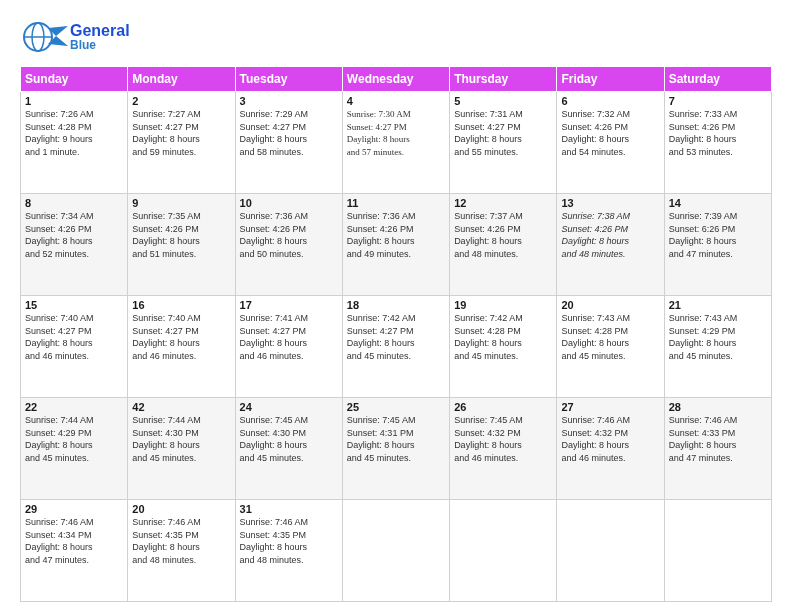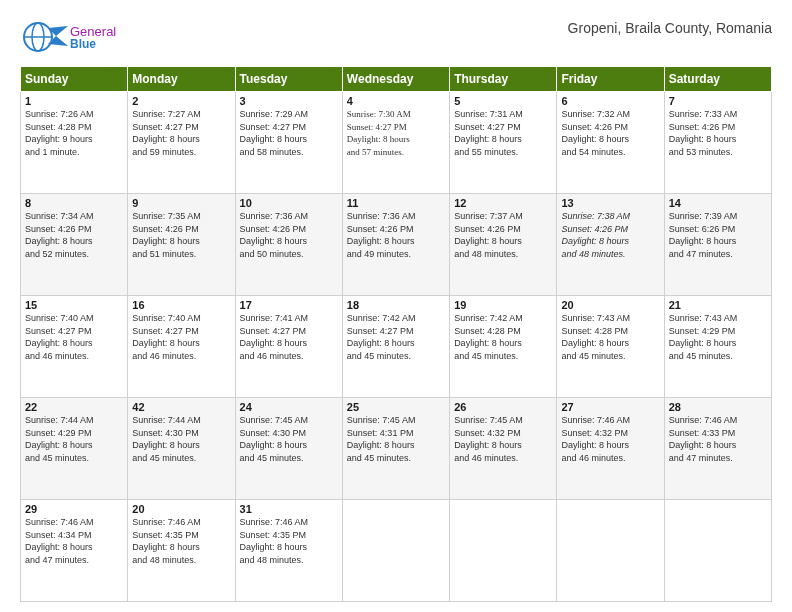--- a/index.html
+++ b/index.html
@@ -37,21 +37,21 @@
       color: #444;
       margin-top: 2px;
     }
     .calendar {
       flex: 1;
       border-collapse: collapse;
       width: 100%;
       font-size: 9.5px;
     }
     .calendar th {
-      background-color: #4d7c0f;
+      background-color: #d946ef;
       color: #fff;
       padding: 5px 4px;
       text-align: left;
       font-size: 12px;
       font-weight: bold;
       border: 1px solid #fff;
     }
     .calendar td {
       border: 1px solid #d0d0d0;
       padding: 3px 4px;
@@ -85,23 +85,23 @@
     .logo-svg {
       width: 48px;
       height: 38px;
     }
     .logo-label {
       display: flex;
       flex-direction: column;
       line-height: 1;
     }
     .logo-general {
-      font-size: 13px;
-      font-weight: normal;
-      color: #a21caf;
+      font-size: 16px;
+      font-weight: bold;
+      color: #1d4ed8;
     }
     .logo-blue-text {
       font-size: 12px;
       font-weight: bold;
       color: #2a7dc9;
     }
   </style>
 </head>
 <body>
 
@@ -115,21 +115,20 @@
         <line x1="4" y1="19" x2="32" y2="19" stroke="#2a7dc9" stroke-width="1.5"></line>
 
         <polygon points="28,10 48,8 36,18 48,28 28,26 36,18" fill="#2a7dc9"></polygon>
       </svg>
       <div class="logo-label">
         <span class="logo-general">General</span>
         <span class="logo-blue-text">Blue</span>
       </div>
     </div>
     <div class="title-block">
-      <div class="subtitle">Gropeni, Braila County, Romania</div>
     </div>
   </div>
 
   <table class="calendar">
     <thead>
       <tr>
         <th>Sunday</th>
         <th>Monday</th>
         <th>Tuesday</th>
         <th>Wednesday</th>

